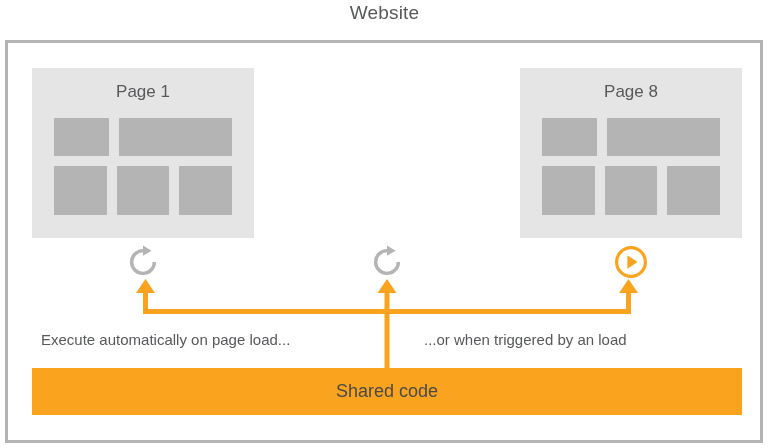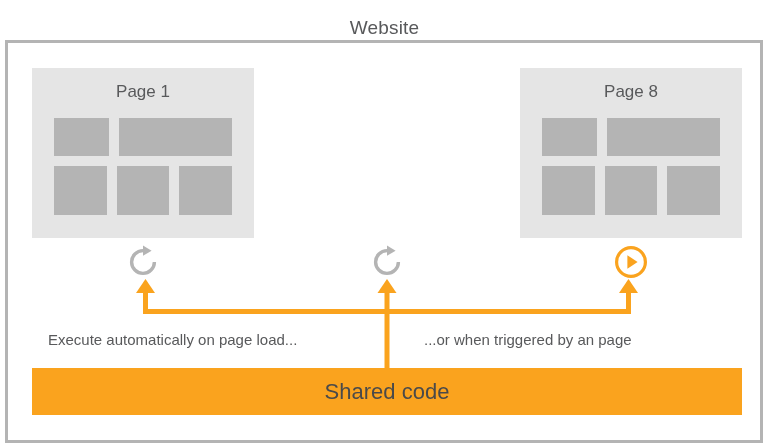--- a/index.html
+++ b/index.html
@@ -18,21 +18,21 @@
   #stage {
     position: relative;
     width: 769px;
     height: 448px;
   }
 
   
   .page-title {
     position: absolute;
     left: 0;
-    top: 17px;
+    top: 2px;
     width: 769px;
     text-align: center;
     font-size: 19px;
     color: #58595b;
     letter-spacing: 0.2px;
   }
 
   
   .website-frame {
     position: absolute;
@@ -121,37 +121,37 @@
     pointer-events: none;
   }
 
   
   .caption {
     position: absolute;
     font-size: 15px;
     color: #58595b;
     white-space: nowrap;
   }
-  .caption.left  { left: 40px;  top: 288px; text-align: right; }
+  .caption.left  { left: 33px;  top: 288px; text-align: right; }
   .caption.right { left: 416px; top: 288px; }
 
   
   .shared-bar {
     position: absolute;
     left: 24px;
     top: 325px;
     width: 710px;
     height: 47px;
     background: #faa31e;
     display: flex;
     align-items: center;
     justify-content: center;
   }
   .shared-bar-label {
-    font-size: 22px;
+    font-size: 18px;
     color: #4a4a4a;
   }
 </style>
 </head>
 <body>
 
 <div id="stage">
 
   <div class="page-title">Website</div>
 
@@ -228,20 +228,20 @@
 
         <rect x="594" y="12" width="5" height="22" fill="#faa31e"></rect>
 
         <polygon points="113.5,0 123,14 104,14" fill="#faa31e"></polygon>
         <polygon points="355,0 364.5,14 345.5,14" fill="#faa31e"></polygon>
         <polygon points="596.5,0 606,14 587,14" fill="#faa31e"></polygon>
       </svg>
     </div>
 
     <div class="caption left">Execute automatically on page load...</div>
-    <div class="caption right">...or when triggered by an page</div>
+    <div class="caption right">...or when triggered by an load</div>
 
     <div class="shared-bar">
       <span class="shared-bar-label">Shared code</span>
     </div>
 
   </div>
 </div>
 
 </body></html>

